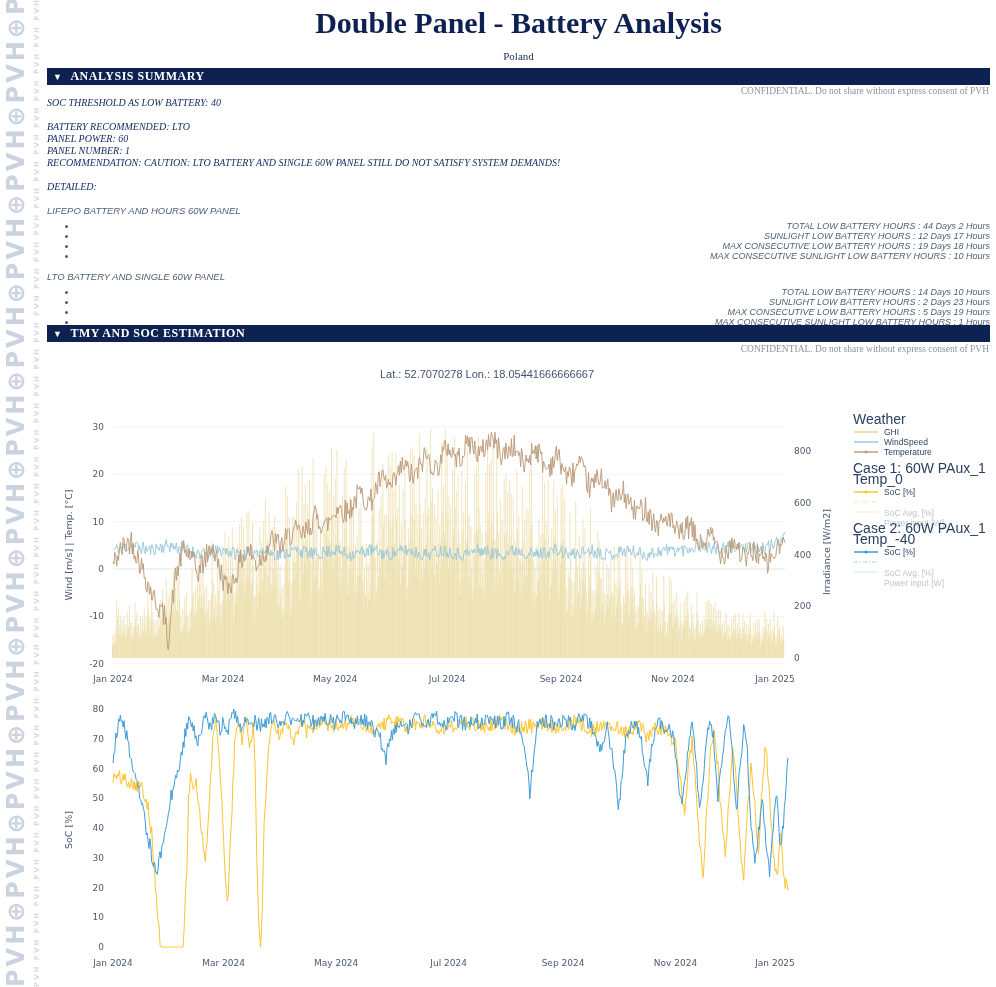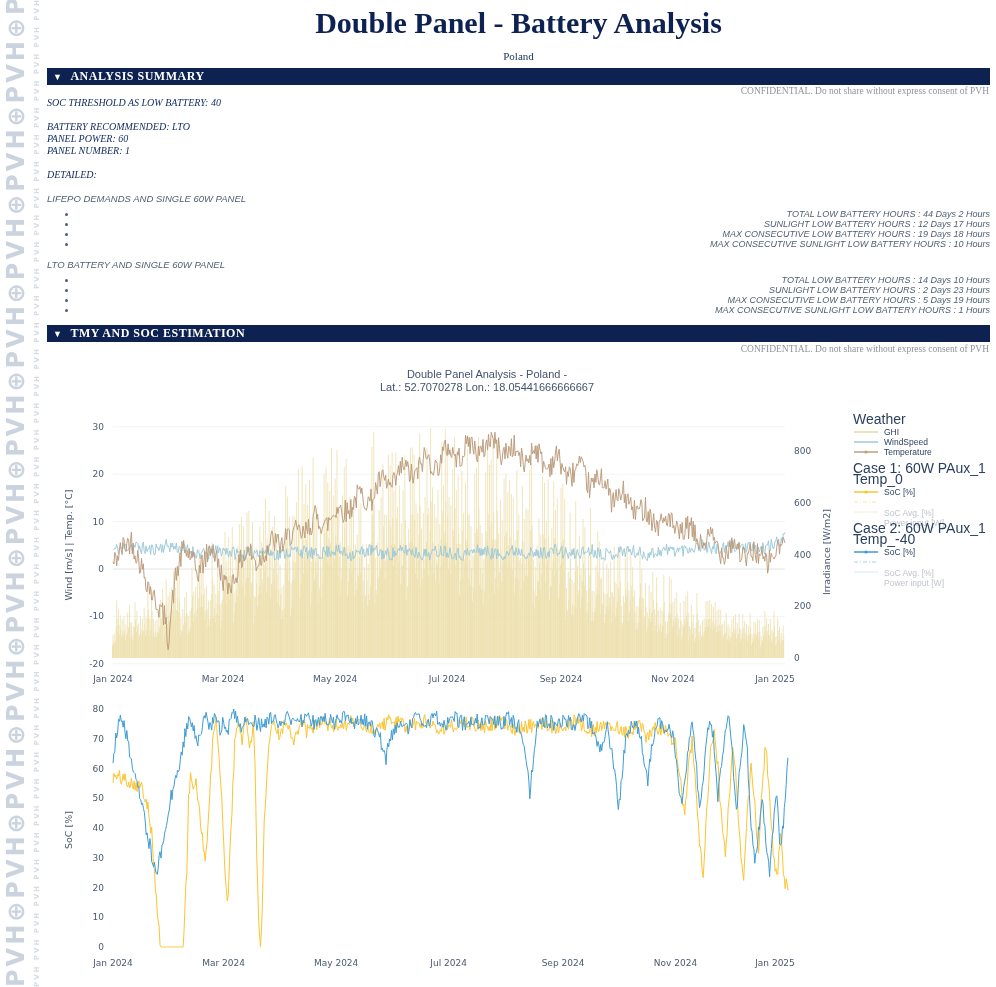--- a/index.html
+++ b/index.html
@@ -66,27 +66,28 @@
 
   <div class="summary">
     <div>
         <div class="para">
           <div class="sline">SOC THRESHOLD AS LOW BATTERY: 40</div>
         </div>
         <div class="para">
           <div class="sline">BATTERY RECOMMENDED: LTO</div>
           <div class="sline">PANEL POWER: 60</div>
           <div class="sline">PANEL NUMBER: 1</div>
+          <div class="sline">RECOMMENDATION: CAUTION: LTO BATTERY AND SINGLE 60W PANEL STILL DO NOT SATISFY SYSTEM DEMANDS!</div>
         </div>
         <div class="para">
           <div class="sline">DETAILED:</div>
         </div>
       </div>
     <div class="detail-group">
-        <div class="ghead">LIFEPO DEMANDS AND SINGLE 60W PANEL</div>
+        <div class="ghead">LIFEPO BATTERY AND HOURS 60W PANEL</div>
         <ul>
           <li>TOTAL LOW BATTERY HOURS : 44 Days 2 Hours</li>
           <li>SUNLIGHT LOW BATTERY HOURS : 12 Days 17 Hours</li>
           <li>MAX CONSECUTIVE LOW BATTERY HOURS : 19 Days 18 Hours</li>
           <li>MAX CONSECUTIVE SUNLIGHT LOW BATTERY HOURS : 10 Hours</li>
         </ul>
         <div class="ghead">LTO BATTERY AND SINGLE 60W PANEL</div>
         <ul>
           <li>TOTAL LOW BATTERY HOURS : 14 Days 10 Hours</li>
           <li>SUNLIGHT LOW BATTERY HOURS : 2 Days 23 Hours</li>
@@ -96,21 +97,20 @@
       </div>
   </div>
 
   <div class="bar bar2">
     <span class="tri">▼</span>
     <span>TMY AND SOC ESTIMATION</span>
   </div>
   <div class="conf conf2">CONFIDENTIAL. Do not share without express consent of PVH</div>
 
   <div class="chart-titles">
-    <div>Double Panel Analysis - Poland -</div>
     <div>Lat.: 52.7070278 Lon.: 18.05441666666667</div>
   </div>
 
   <svg id="chart1" class="chart" viewBox="0 0 996 290">
       <line x1="113" x2="785" y1="26.799999999999983" y2="26.799999999999983" stroke="#f4f4f4" stroke-width="1"></line>
       <line x1="113" x2="785" y1="74.19999999999999" y2="74.19999999999999" stroke="#f4f4f4" stroke-width="1"></line>
       <line x1="113" x2="785" y1="121.6" y2="121.6" stroke="#f4f4f4" stroke-width="1"></line>
       <line x1="113" x2="785" y1="169" y2="169" stroke="#e4e4e4" stroke-width="1"></line>
       <line x1="113" x2="785" y1="216.4" y2="216.4" stroke="#f4f4f4" stroke-width="1"></line>
       <line x1="113" x2="785" y1="263.8" y2="263.8" stroke="#f4f4f4" stroke-width="1"></line>

